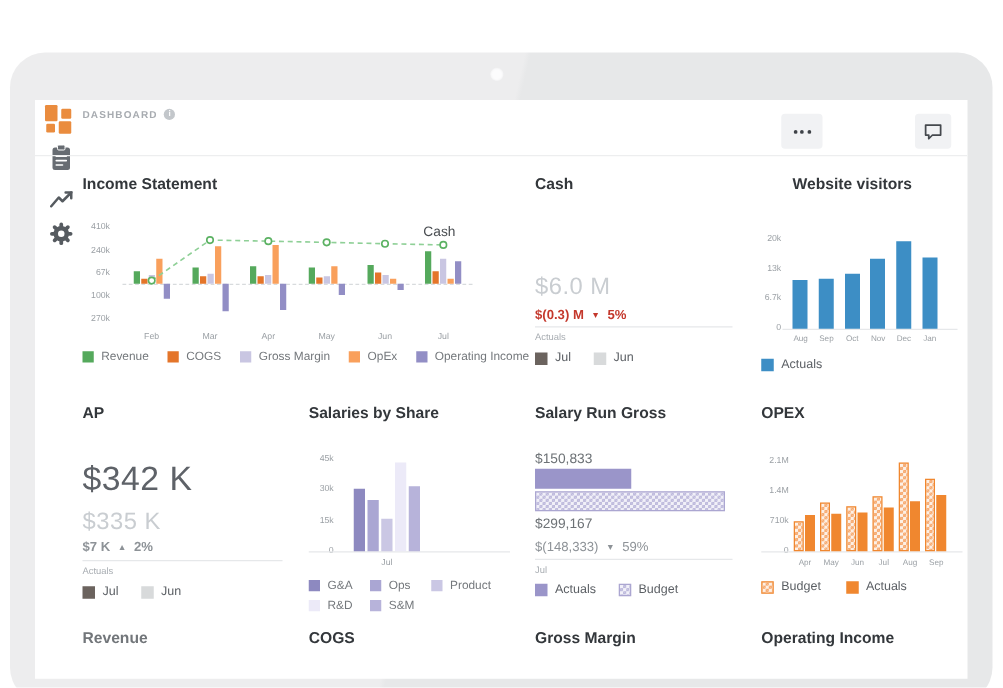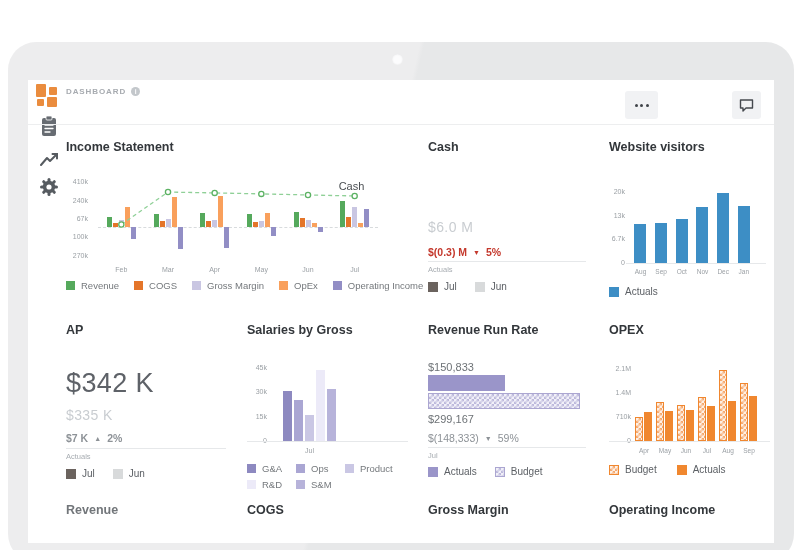--- a/index.html
+++ b/index.html
@@ -30,21 +30,21 @@
   .btn-more{left:597px;top:11px;width:33px;height:28px;background:#F1F2F4;display:flex;align-items:center;justify-content:center;gap:2.5px}
   .btn-more b{width:3px;height:3px;border-radius:50%;background:#3F4348;display:block}
   .btn-share{left:632px;top:9px;width:66px;height:31px;background:#7CA7BB;color:#fff;font-weight:700;
              font-size:11.5px;display:flex;align-items:center;justify-content:center;gap:6px}
   .btn-comment{left:704px;top:11px;width:29px;height:28px;background:#F1F2F4;display:flex;align-items:center;justify-content:center}
 
   
   .tile-title{position:absolute;font-size:12.5px;font-weight:700;color:#33373B}
   .tile-title.muted{color:#72767A}
   .kpi-value{position:absolute;font-size:27px;color:#5E6268;letter-spacing:.4px}
-  .kpi-prev{position:absolute;font-size:14px;color:#C9CDD1;letter-spacing:.4px}
+  .kpi-prev{position:absolute;font-size:19px;color:#C9CDD1;letter-spacing:.4px}
   .kpi-change{position:absolute;font-size:10.5px;display:flex;align-items:center;gap:6px;font-weight:700}
   .neg-red{color:#C4382C}.chg-gray{color:#8D9297}
   .arrow{font-size:7px;line-height:1}
   .divider{position:absolute;height:1px;background:#E6E8EA;width:158px}
   .period{position:absolute;font-size:7.5px;color:#A8ADB2}
   .legend{position:absolute;display:flex;align-items:center;gap:18px;font-size:10px;color:#5B5F64}
   .legend .item{display:flex;align-items:center;gap:6px}
   .sq{width:10px;height:10px;display:inline-block;flex:none}
   .sw-jul{background:#6B635E}.sw-jun{background:#D8DADB}.sw-blue{background:#3D8EC5}.sw-runact{background:#9A95C9}
   .pat-p{background-color:#F1F0F8;border:1px solid #ABA6D1;box-sizing:border-box;
@@ -122,21 +122,21 @@
     </button>
     <button class="btn btn-comment">
       <svg width="15" height="14" viewBox="0 0 15 14">
         <path d="M1.5 2 h12 v8 h-6.5 l-3 3 v-3 h-2.5 z" fill="none" stroke="#45494E" stroke-width="1.4" stroke-linejoin="round"></path>
       </svg>
     </button>
     <div class="hdr-line"></div>
 
     <div class="tile-title" style="left:38px;top:60px">Income Statement</div>
     <div class="tile-title" style="left:400px;top:60px">Cash</div>
-    <div class="tile-title" style="left:581px;top:60px">Website visitors</div>
+    <div class="tile-title" style="left:606px;top:60px">Website visitors</div>
 
     <div class="chart" id="income-chart" style="left:36px;top:96px;width:322px;height:104px">
         <div class="ytick" style="left: 0px; width: 24px; top: 2.32432px;">410k</div>
         <div class="ytick" style="left: 0px; width: 24px; top: 20.7027px;">240k</div>
         <div class="ytick" style="left: 0px; width: 24px; top: 39.4054px;">67k</div>
         <div class="ytick" style="left: 0px; width: 24px; top: 57.4595px;">100k</div>
         <div class="ytick" style="left: 0px; width: 24px; top: 75.8378px;">270k</div>
         <div class="zeroline" style="left: 34px; top: 50.6486px; width: 280px;"></div>
         <div class="bar" style="left: 42.8333px; width: 5px; top: 41.4595px; height: 9.18919px; background: rgb(85, 169, 92);"></div>
         <div class="bar" style="left: 48.8333px; width: 5px; top: 46.8649px; height: 3.78378px; background: rgb(228, 117, 42);"></div>
@@ -247,22 +247,22 @@
         <div class="xlab" style="left: 126.333px; width: 25px; top: 80px; font-size: 6.5px;">Jan</div>
       </div>
     <div class="legend" style="left:581px;top:206px;font-size:10px">
       <span class="item">
           <span class="sq sw-blue"></span>
           <span>Actuals</span>
         </span>
     </div>
 
     <div class="tile-title" style="left:38px;top:243px">AP</div>
-    <div class="tile-title" style="left:219px;top:243px">Salaries by Gross</div>
-    <div class="tile-title" style="left:400px;top:243px">Revenue Run Rate</div>
+    <div class="tile-title" style="left:219px;top:243px">Salaries by Share</div>
+    <div class="tile-title" style="left:400px;top:243px">Salary Run Gross</div>
     <div class="tile-title" style="left:581px;top:243px">OPEX</div>
 
     <div class="kpi-value" style="left:38px;top:288px">$342 K</div>
     <div class="kpi-prev" style="left:38px;top:327px">$335 K</div>
     <div class="kpi-change chg-gray" style="left:38px;top:352px">
       <span>$7 K</span>
       <span class="arrow">▲</span>
       <span>2%</span>
     </div>
     <div class="divider" style="left:38px;top:368px;width:160px"></div>

